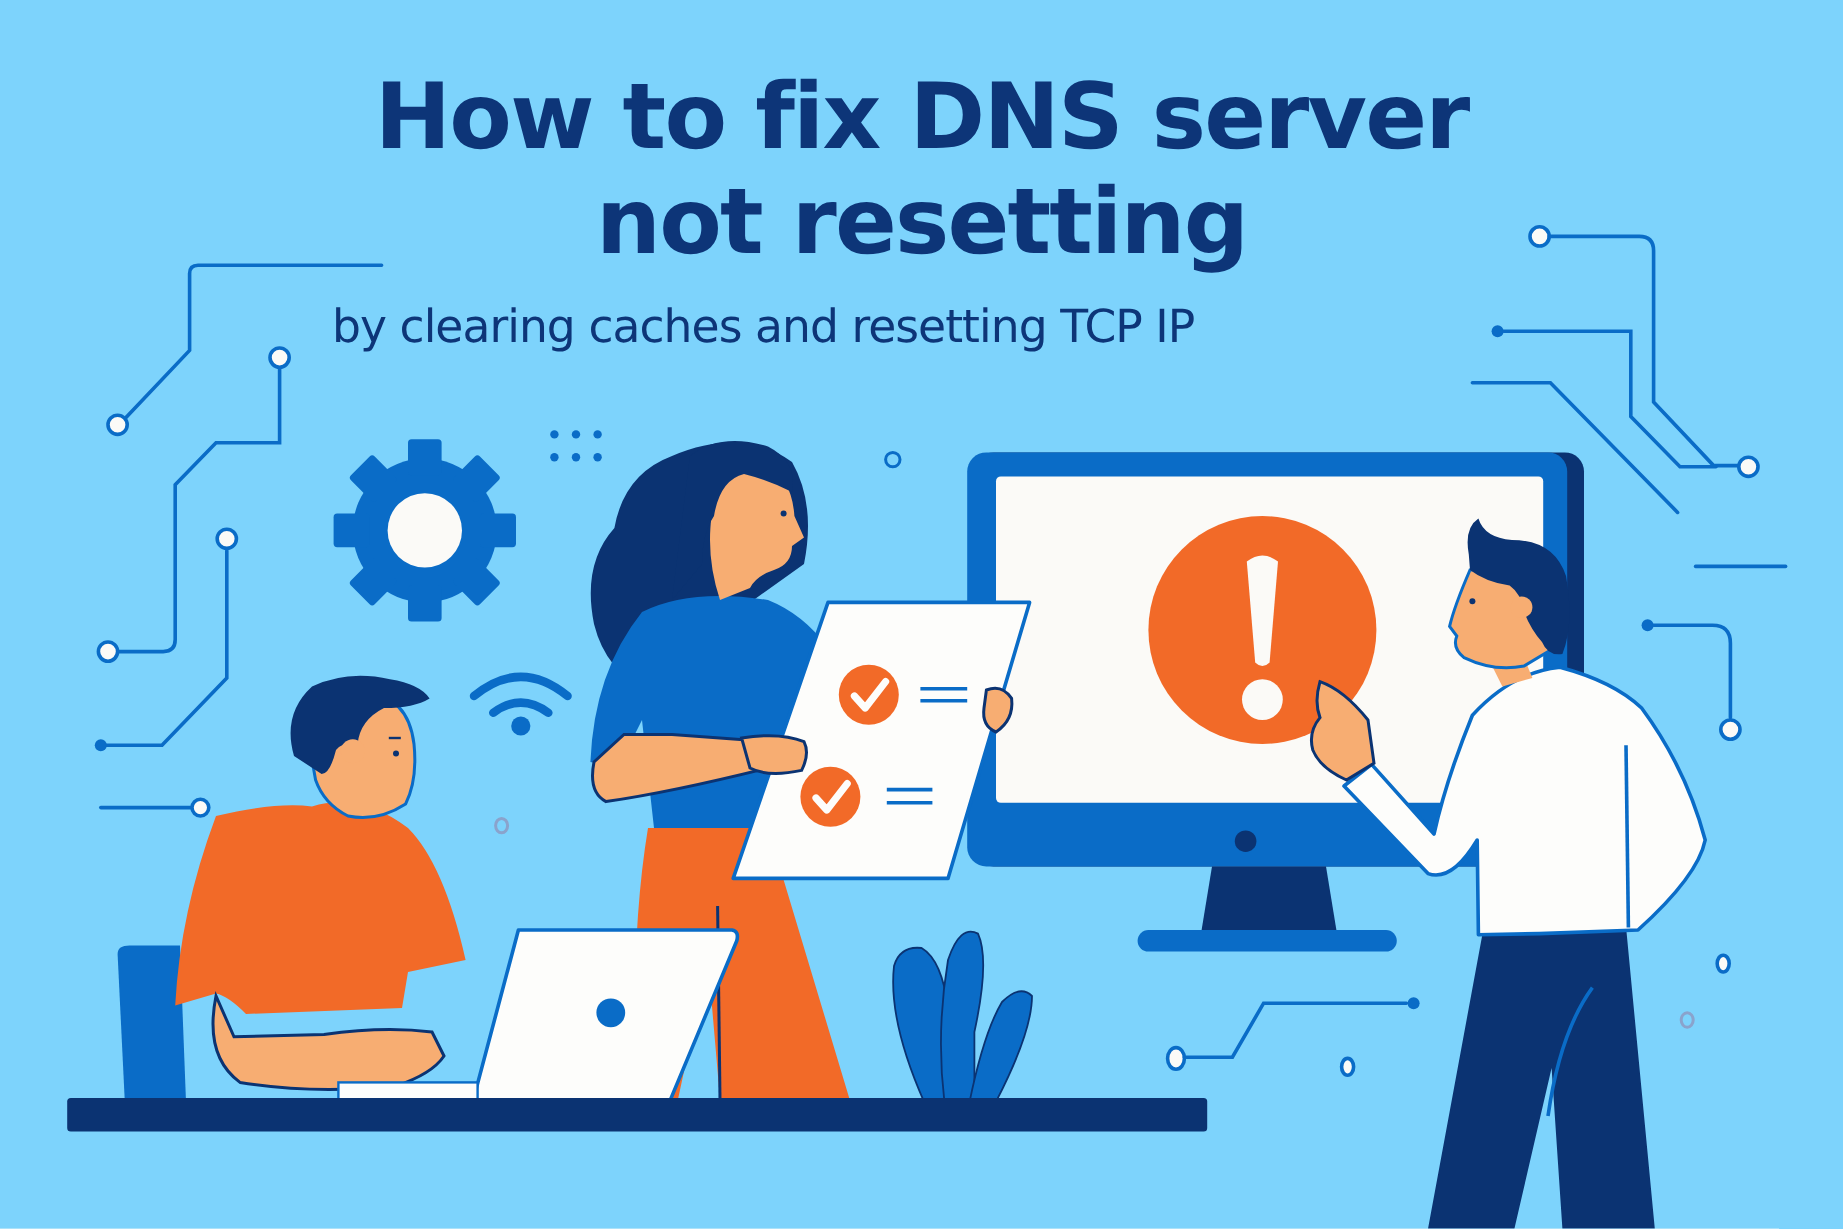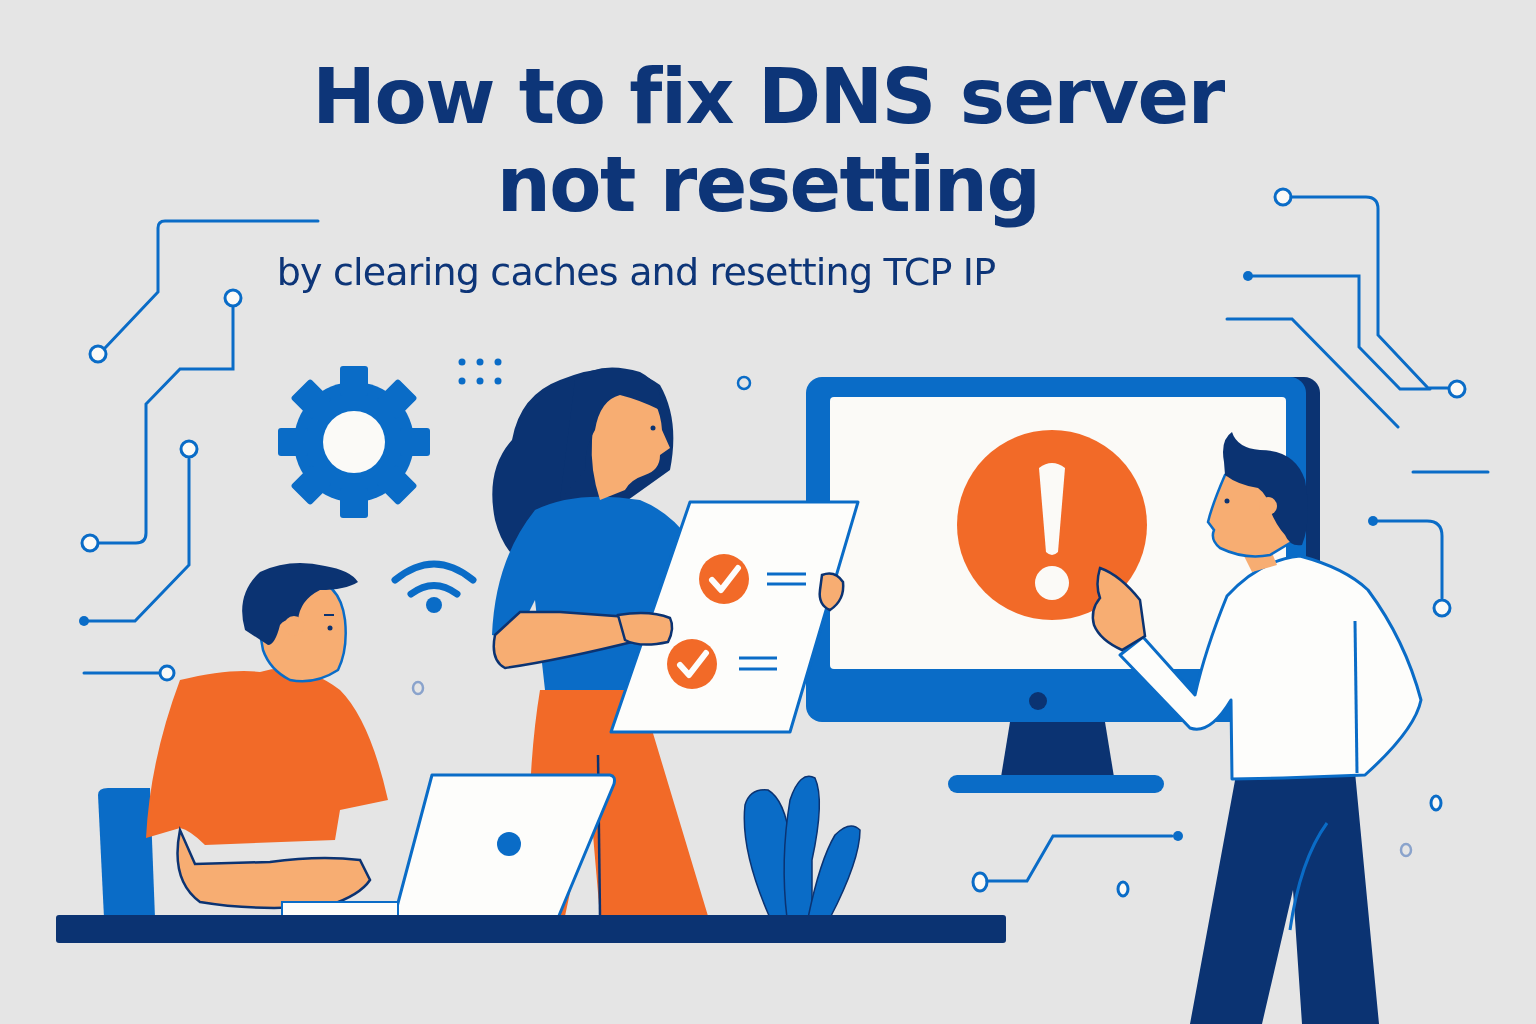--- a/index.html
+++ b/index.html
@@ -7,21 +7,21 @@
       padding: 0;
       width: 1536px;
       height: 1024px;
       overflow: hidden;
       background: #fbfaf7;
     }
     .canvas {
       position: relative;
       width: 1536px;
       height: 1024px;
-      background: #e5e5e5;
+      background: #7dd3fc;
     }
     .title {
       position: absolute;
       left: 0;
       width: 1536px;
       text-align: center;
       font-family: "DejaVu Sans", sans-serif;
       font-weight: bold;
       color: #0d3578;
       letter-spacing: -1.5px;

